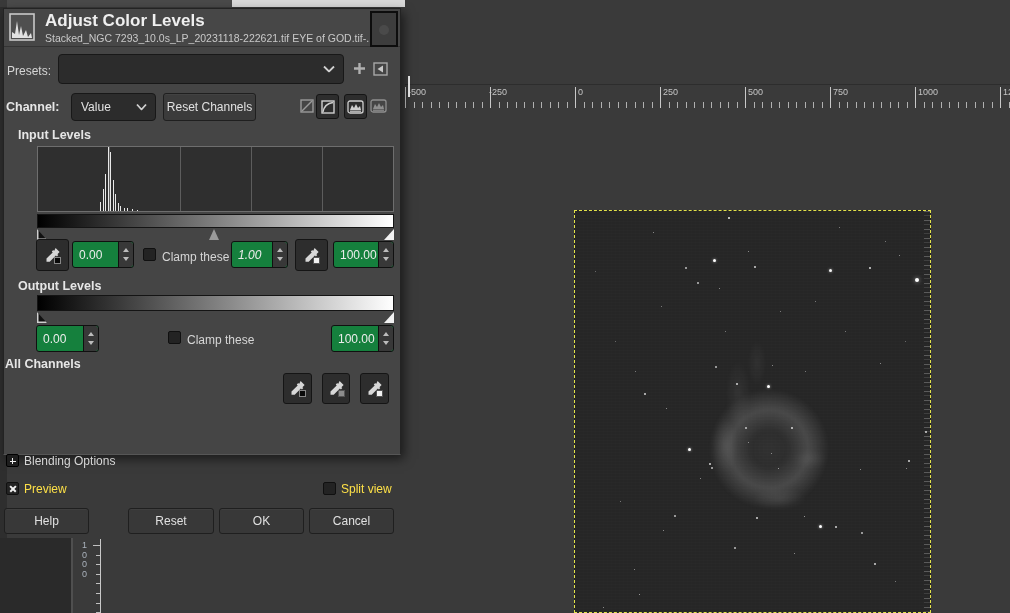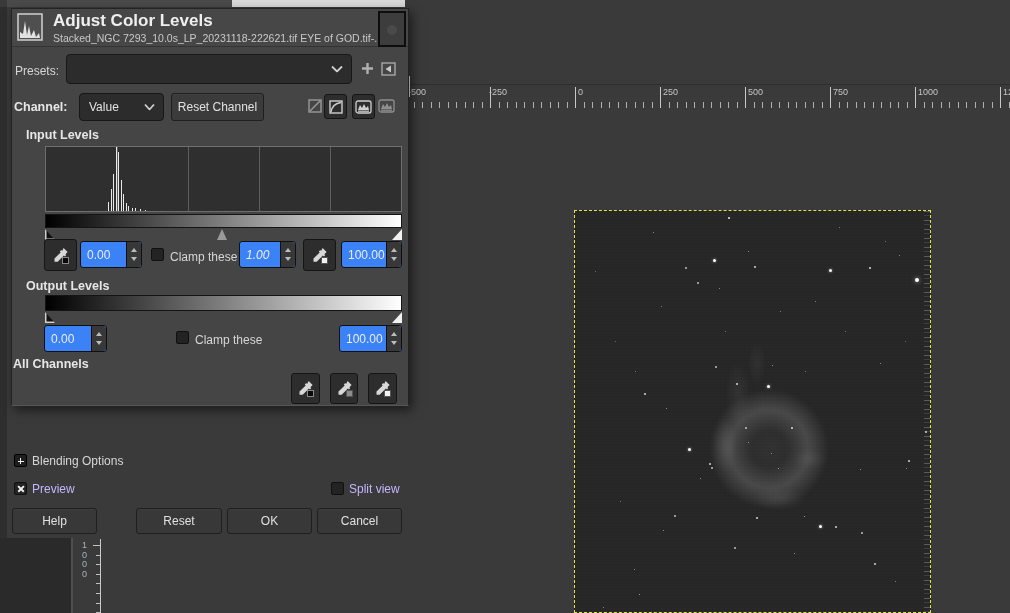--- a/index.html
+++ b/index.html
@@ -40,21 +40,21 @@
   }
   #image-noise { position:absolute; inset:0; opacity:.5;
     background:
       repeating-linear-gradient(0deg, rgba(255,255,255,0.02) 0 1px, rgba(0,0,0,0) 1px 3px),
       repeating-linear-gradient(90deg, rgba(255,255,255,0.015) 0 1px, rgba(0,0,0,0) 1px 4px); }
   #edge-noise { position:absolute; right:0; top:0; width:6px; height:100%; opacity:.55; filter:blur(.4px);
     background: repeating-linear-gradient(180deg, rgba(255,255,255,0.45) 0 1px, rgba(0,0,0,0) 1px 4px, rgba(255,255,255,0.2) 4px 5px, rgba(0,0,0,0) 5px 9px); }
   .star { position:absolute; background:#fff; border-radius:50%; }
 
   
-  #dialog { left:11px; top:8px; width:398px; height:398px; background:#454545; border:1px solid #232323;
+  #dialog { left:3px; top:8px; width:398px; height:447px; background:#454545; border:1px solid #232323;
     border-bottom-color:#565656; box-shadow:3px 4px 10px rgba(0,0,0,0.55); }
   #dlg-header { position:absolute; left:0; top:0; width:100%; height:38px; background:#474747; border-bottom:1px solid #343434; }
   #dlg-title { position:absolute; left:41px; top:2px; font-size:17px; font-weight:bold; color:#efefef; }
   #dlg-subtitle { position:absolute; left:41px; top:23px; font-size:10.5px; color:#c9c9c9; white-space:nowrap; }
   #title-icon { position:absolute; left:5px; top:4px; }
   #header-btn { position:absolute; left:366px; top:2px; width:28px; height:36px; background:#3d3d3d; border:2px solid #0d0d0d; }
   #header-btn i { position:absolute; left:7px; top:12px; width:10px; height:10px; border-radius:50%; background:#4a4a4a; display:block; }
 
   .lbl { position:absolute; font-size:12px; color:#d6d6d6; white-space:nowrap; }
   .hdr { position:absolute; font-size:12.5px; font-weight:bold; color:#e6e6e6; white-space:nowrap; }
@@ -74,37 +74,37 @@
   #hist-panel { position:absolute; left:33px; top:137px; width:357px; height:66px; background:#2f2f2f; border:1px solid #6e6e6e; overflow:hidden; }
   .grid-v { position:absolute; top:0; width:1px; height:100%; background:#5d5d5d; }
   .hist-bar { position:absolute; bottom:0; width:1px; background:#e8e8e8; }
   .gradbar { position:absolute; left:33px; width:357px; background:linear-gradient(to right,#000,#fff); border:1px solid #141414; }
   .track { position:absolute; left:33px; width:357px; height:11px; }
   .mark { position:absolute; top:0; width:10px; height:11px; }
   .mark.black { clip-path:polygon(0 0,0 100%,100% 100%); background:#111; box-shadow:inset 0 0 0 1.5px #cfcfcf; }
   .mark.gamma { clip-path:polygon(50% 0,100% 100%,0 100%); background:#9a9a9a; }
   .mark.white { clip-path:polygon(100% 0,100% 100%,0 100%); background:#f2f2f2; }
 
-  .spin { position:absolute; height:27px; background:#3b82f6; border:1px solid #101010; border-radius:3px; }
+  .spin { position:absolute; height:27px; background:#15803d; border:1px solid #101010; border-radius:3px; }
   .spin .val { position:absolute; left:6px; top:50%; transform:translateY(-50%); font-size:12px; color:#ececec; }
   .spin .btns { position:absolute; right:0; top:0; width:15px; height:100%; background:#383838; border-left:1px solid #101010; border-radius:0 3px 3px 0; }
   .arr { position:absolute; left:4px; width:0; height:0; border-left:3.5px solid transparent; border-right:3.5px solid transparent; }
   .arr.up { top:6px; border-bottom:4px solid #bcbcbc; }
   .arr.dn { bottom:6px; border-top:4px solid #bcbcbc; }
 
   .cb { position:absolute; width:13px; height:13px; background:#232323; border:1px solid #101010; border-radius:2px; }
   .cb.checked::before, .cb.checked::after { content:""; position:absolute; left:1.5px; top:5px; width:8px; height:1.8px; background:#f0f0f0; }
   .cb.checked::before { transform:rotate(45deg); }
   .cb.checked::after { transform:rotate(-45deg); }
 
   .expander { position:absolute; width:13px; height:13px; background:#1e1e1e; border:1px solid #000; border-radius:2px; }
   .expander::before { content:""; position:absolute; left:2.5px; top:5.5px; width:6px; height:1.6px; background:#efefef; }
   .expander::after { content:""; position:absolute; left:4.7px; top:3.3px; width:1.6px; height:6px; background:#efefef; }
 
-  .dim { color:#c4b5fd; }
+  .dim { color:#fde047; }
 </style>
 </head>
 <body>
 
 <div id="screen">
 
   <div class="abs" id="top-strip-dark"></div>
   <div class="abs" id="top-strip-light"></div>
   <div class="abs" id="left-strip"></div>
 
@@ -312,21 +312,21 @@
         </svg>
     </span>
 
     <div class="hdr" style="left:2px; top:91px; font-size:12.5px;">Channel:</div>
     <div class="combo" style="left:67px; top:84px; width:85px; height:28px;">
       <span class="val">Value</span>
       <svg width="11" height="7">
           <polyline points="1,1 5.5,6 10,1" fill="none" stroke="#cfcfcf" stroke-width="1.8"></polyline>
         </svg>
     </div>
-    <div class="btn" style="left:159px; top:84px; width:93px; height:28px;">Reset Channel</div>
+    <div class="btn" style="left:159px; top:84px; width:93px; height:28px;">Reset Channels</div>
 
     <span class="flaticon" style="left:296px; top:90px;">
       <svg width="14" height="14">
           <rect x="1" y="1" width="12" height="12" fill="none" stroke="#9a9a9a" stroke-width="1.4"></rect>
           <line x1="2" y1="12" x2="12" y2="2" stroke="#9a9a9a" stroke-width="1.4"></line>
         </svg>
     </span>
     <div class="iconbtn" style="left:312px; top:85px; width:23px; height:25px;">
       <svg width="14" height="14">
           <rect x="1" y="1" width="12" height="12" fill="none" stroke="#cfcfcf" stroke-width="1.4"></rect>

